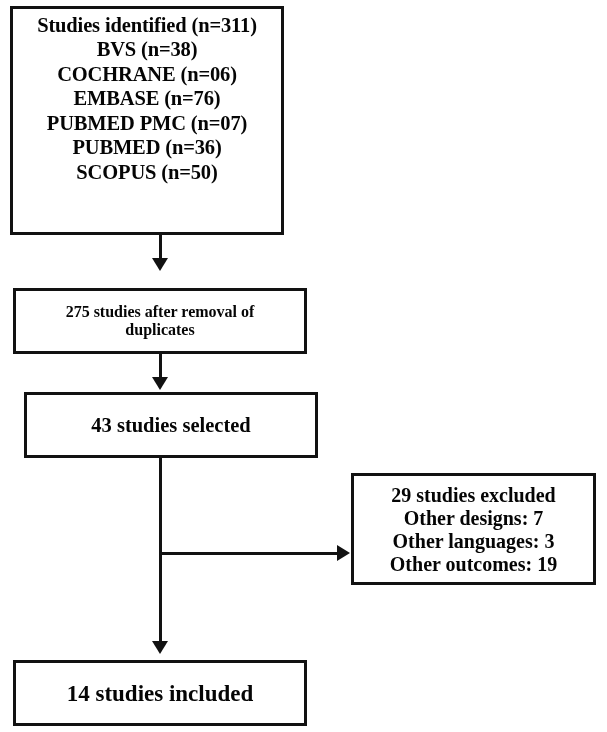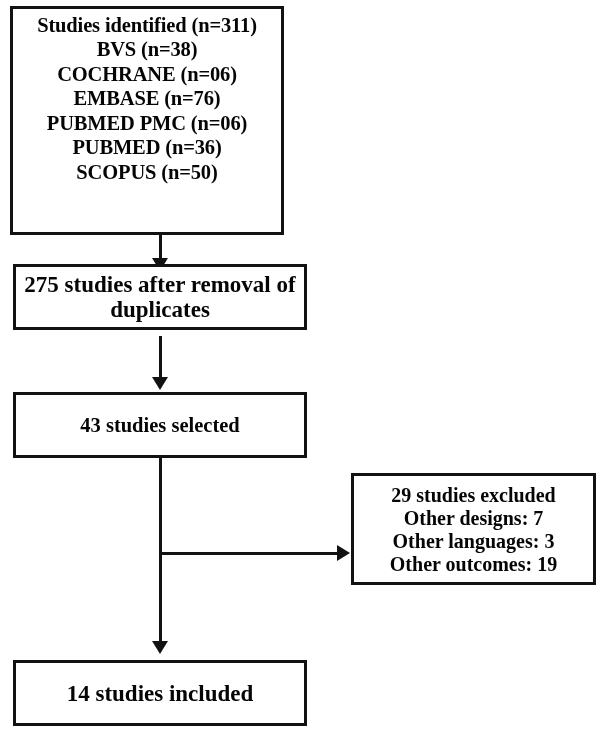--- a/index.html
+++ b/index.html
@@ -53,30 +53,30 @@
     justify-content: flex-start;
   }
   #box-identified .line {
     padding: 1.5px 0 2.5px 0;
     letter-spacing: -0.15px;
   }
 
   
   #box-duplicates {
     left: 13px;
-    top: 264px;
+    top: 288px;
     width: 294px;
     height: 66px;
-    font-size: 23px;
+    font-size: 16px;
   }
   #box-duplicates .line { padding: 1px 0; }
 
   
   #box-selected {
-    left: 13px;
+    left: 24px;
     top: 392px;
     width: 294px;
     height: 66px;
     font-size: 20.5px;
   }
 
   
   #box-excluded {
     left: 351px;
     top: 473px;
@@ -146,21 +146,21 @@
 </head>
 <body>
 
 <div id="diagram">
 
   <div class="box" id="box-identified">
     <span class="line">Studies identified (n=311)</span>
     <span class="line">BVS (n=38)</span>
     <span class="line">COCHRANE (n=06)</span>
     <span class="line">EMBASE (n=76)</span>
-    <span class="line">PUBMED PMC (n=06)</span>
+    <span class="line">PUBMED PMC (n=07)</span>
     <span class="line">PUBMED (n=36)</span>
     <span class="line">SCOPUS (n=50)</span>
   </div>
 
   <div class="vline" id="conn1-line"></div>
   <div class="arrowhead-down" id="conn1-arrow"></div>
 
   <div class="box" id="box-duplicates">
     <span class="line">275 studies after removal of</span>
     <span class="line">duplicates</span>

